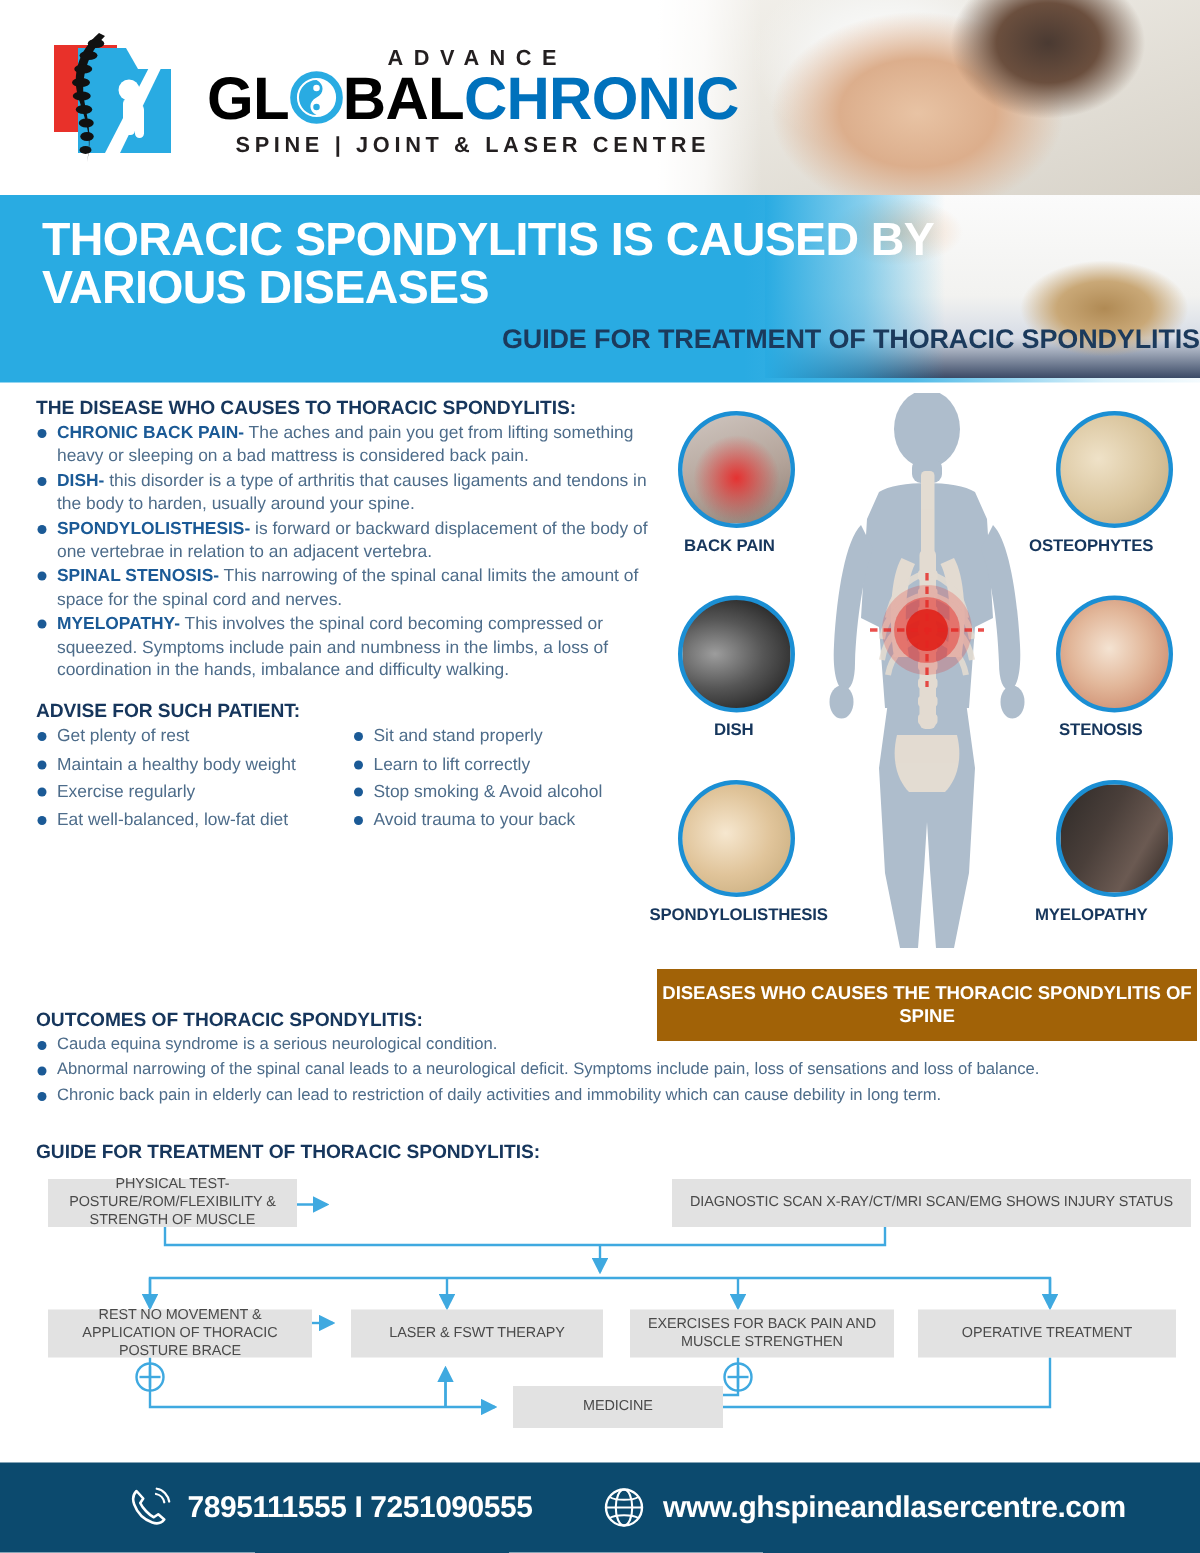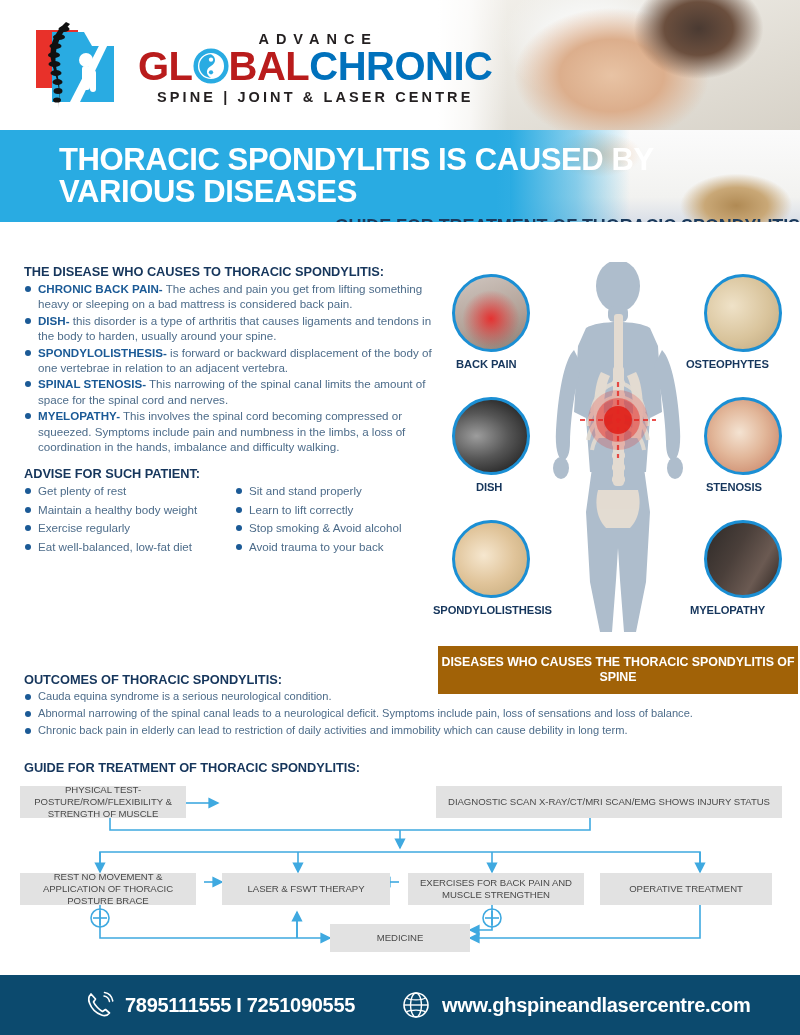--- a/index.html
+++ b/index.html
@@ -39,38 +39,37 @@
   .logo-mark { width: 110px; height: 100px; flex: none; }
   .logo-text { padding-top: 4px; }
   .logo-advance {
     font-size: 14.5px; font-weight: 700; letter-spacing: 7px;
     color: #231f20; text-align: center; padding-left: 6px;
   }
   .logo-main {
     font-size: 40px; font-weight: 700; letter-spacing: -0.5px;
     line-height: 0.98; white-space: nowrap;
   }
-  .logo-global { color: #b91c1c; }
+  .logo-global { color: #000000; }
   .logo-health { color: #0071bc; }
   .logo-sub {
     font-size: 14.5px; font-weight: 600; letter-spacing: 3.1px;
     color: #231f20; text-align: center; margin-top: 2px; white-space: nowrap;
   }
   .globe-o {
     display: inline-block; position: relative;
     width: 36px; height: 36px; vertical-align: -4px;
   }
 
   
   .banner {
     position: relative;
-    height: 92px;
+    height: 125px;
     background: linear-gradient(90deg, #29abe2 0%, #29abe2 62%, rgba(41,171,226,0.82) 76%, rgba(41,171,226,0.18) 92%, rgba(41,171,226,0.05) 100%);
     overflow: hidden;
-    padding-left: 31px;
   }
   .banner-photo {
     position: absolute; right: 0; top: 0; width: 290px; height: 122px;
     background:
       radial-gradient(ellipse 70px 40px at 78% 62%, #b08a54 0%, #c9a877 45%, rgba(200,170,130,0) 80%),
       radial-gradient(ellipse 60px 30px at 30% 20%, #f0cdb0 0%, rgba(240,205,176,0) 75%),
       linear-gradient(180deg, #fbfbfb 0%, #f2f2f0 55%, #d6dce6 78%, #3b4a66 100%);
     z-index: 0;
   }
   .banner-photo::before{
@@ -182,20 +181,21 @@
   
   .flow { position: absolute; left: 0; top: 760px; width: 800px; height: 200px; }
   .flow-head { position: absolute; left: 24px; top: 0; }
   .fbox {
     position: absolute;
     background: #e2e2e2; color: #4a4a4a;
     font-size: 9.6px; text-transform: uppercase;
     display: flex; align-items: center; justify-content: center;
     text-align: center; line-height: 1.25; padding: 2px 4px;
     letter-spacing: -0.05px;
+    margin-left: 12px;
   }
   .flow-svg { position: absolute; left: 0; top: 0; width: 800px; height: 200px; }
 
   
   .footer {
     position: absolute; left: 0; top: 975px; width: 800px; height: 60px;
     background: #0c4a6e; display: flex; align-items: center;
   }
   .foot-item { display: flex; align-items: center; gap: 11px; }
   .foot-phone { margin-left: 84px; }

